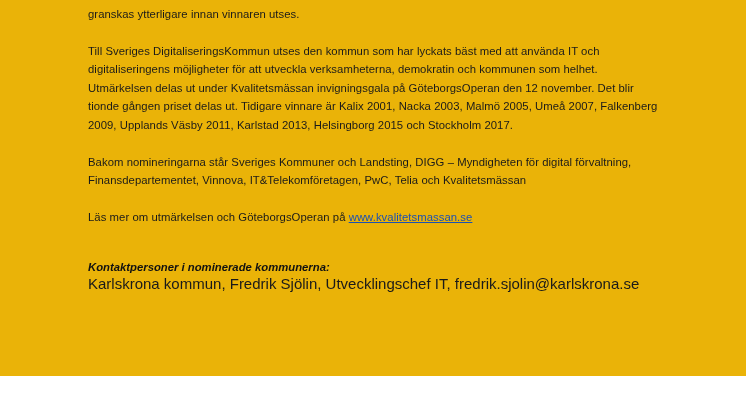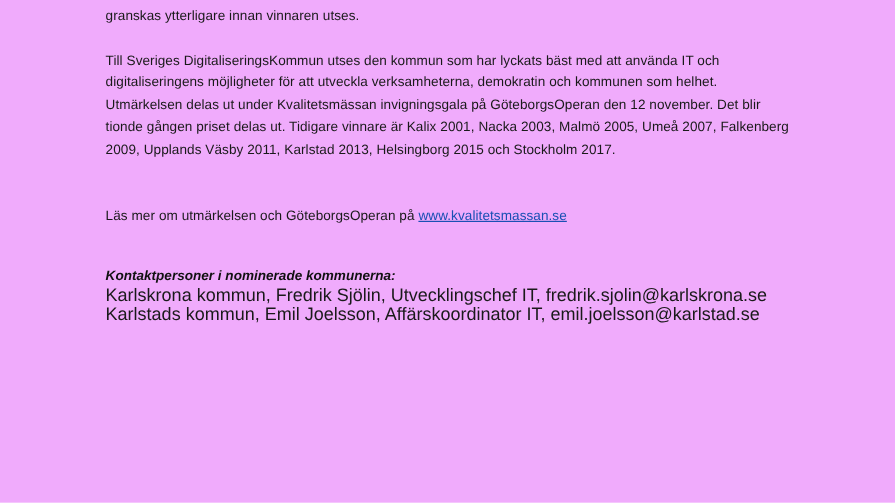--- a/index.html
+++ b/index.html
@@ -10,22 +10,22 @@
     width: 746px;
     height: 419px;
     background: #ffffff;
     font-family: "Liberation Sans", sans-serif;
     color: #1a1a1a;
     overflow: hidden;
   }
   .page {
     position: relative;
     width: 746px;
-    height: 419px;
-    background: #f0abfc;
+    height: 376px;
+    background: #eab308;
   }
   .content {
     position: absolute;
     left: 88px;
     top: 0px;
     width: 570px;
   }
   p.para {
     margin: 0 0 0 0;
     font-size: 11.3px;
@@ -66,26 +66,26 @@
     <div class="spacer-top"></div>
 
     <p class="para">granskas ytterligare innan vinnaren utses.</p>
 
     <div class="spacer-18"></div>
 
     <p class="para">Till Sveriges DigitaliseringsKommun utses den kommun som har lyckats bäst med att använda IT och digitaliseringens möjligheter för att utveckla verksamheterna, demokratin och kommunen som helhet. Utmärkelsen delas ut under Kvalitetsmässan invigningsgala på GöteborgsOperan den 12 november. Det blir tionde gången priset delas ut. Tidigare vinnare är Kalix 2001, Nacka 2003, Malmö 2005, Umeå 2007, Falkenberg 2009, Upplands Väsby 2011, Karlstad 2013, Helsingborg 2015 och Stockholm 2017.</p>
 
     <div class="spacer-18"></div>
 
+    <p class="para">Bakom nomineringarna står Sveriges Kommuner och Landsting, DIGG – Myndigheten för digital förvaltning, Finansdepartementet, Vinnova, IT&amp;Telekomföretagen, PwC, Telia och Kvalitetsmässan</p>
 
     <div class="spacer-18"></div>
 
     <p class="para"><span>Läs mer om utmärkelsen och GöteborgsOperan på </span><a class="link" href="#">www.kvalitetsmassan.se</a></p>
 
     <div class="spacer-34"></div>
 
     <p class="contacts-title">Kontaktpersoner i nominerade kommunerna:</p>
 
     <p class="contact-line">Karlskrona kommun, Fredrik Sjölin, Utvecklingschef IT, fredrik.sjolin@karlskrona.se</p>
-    <p class="contact-line">Karlstads kommun, Emil Joelsson, Affärskoordinator IT, emil.joelsson@karlstad.se</p>
 
   </div>
 </div>
 
 </body></html>

